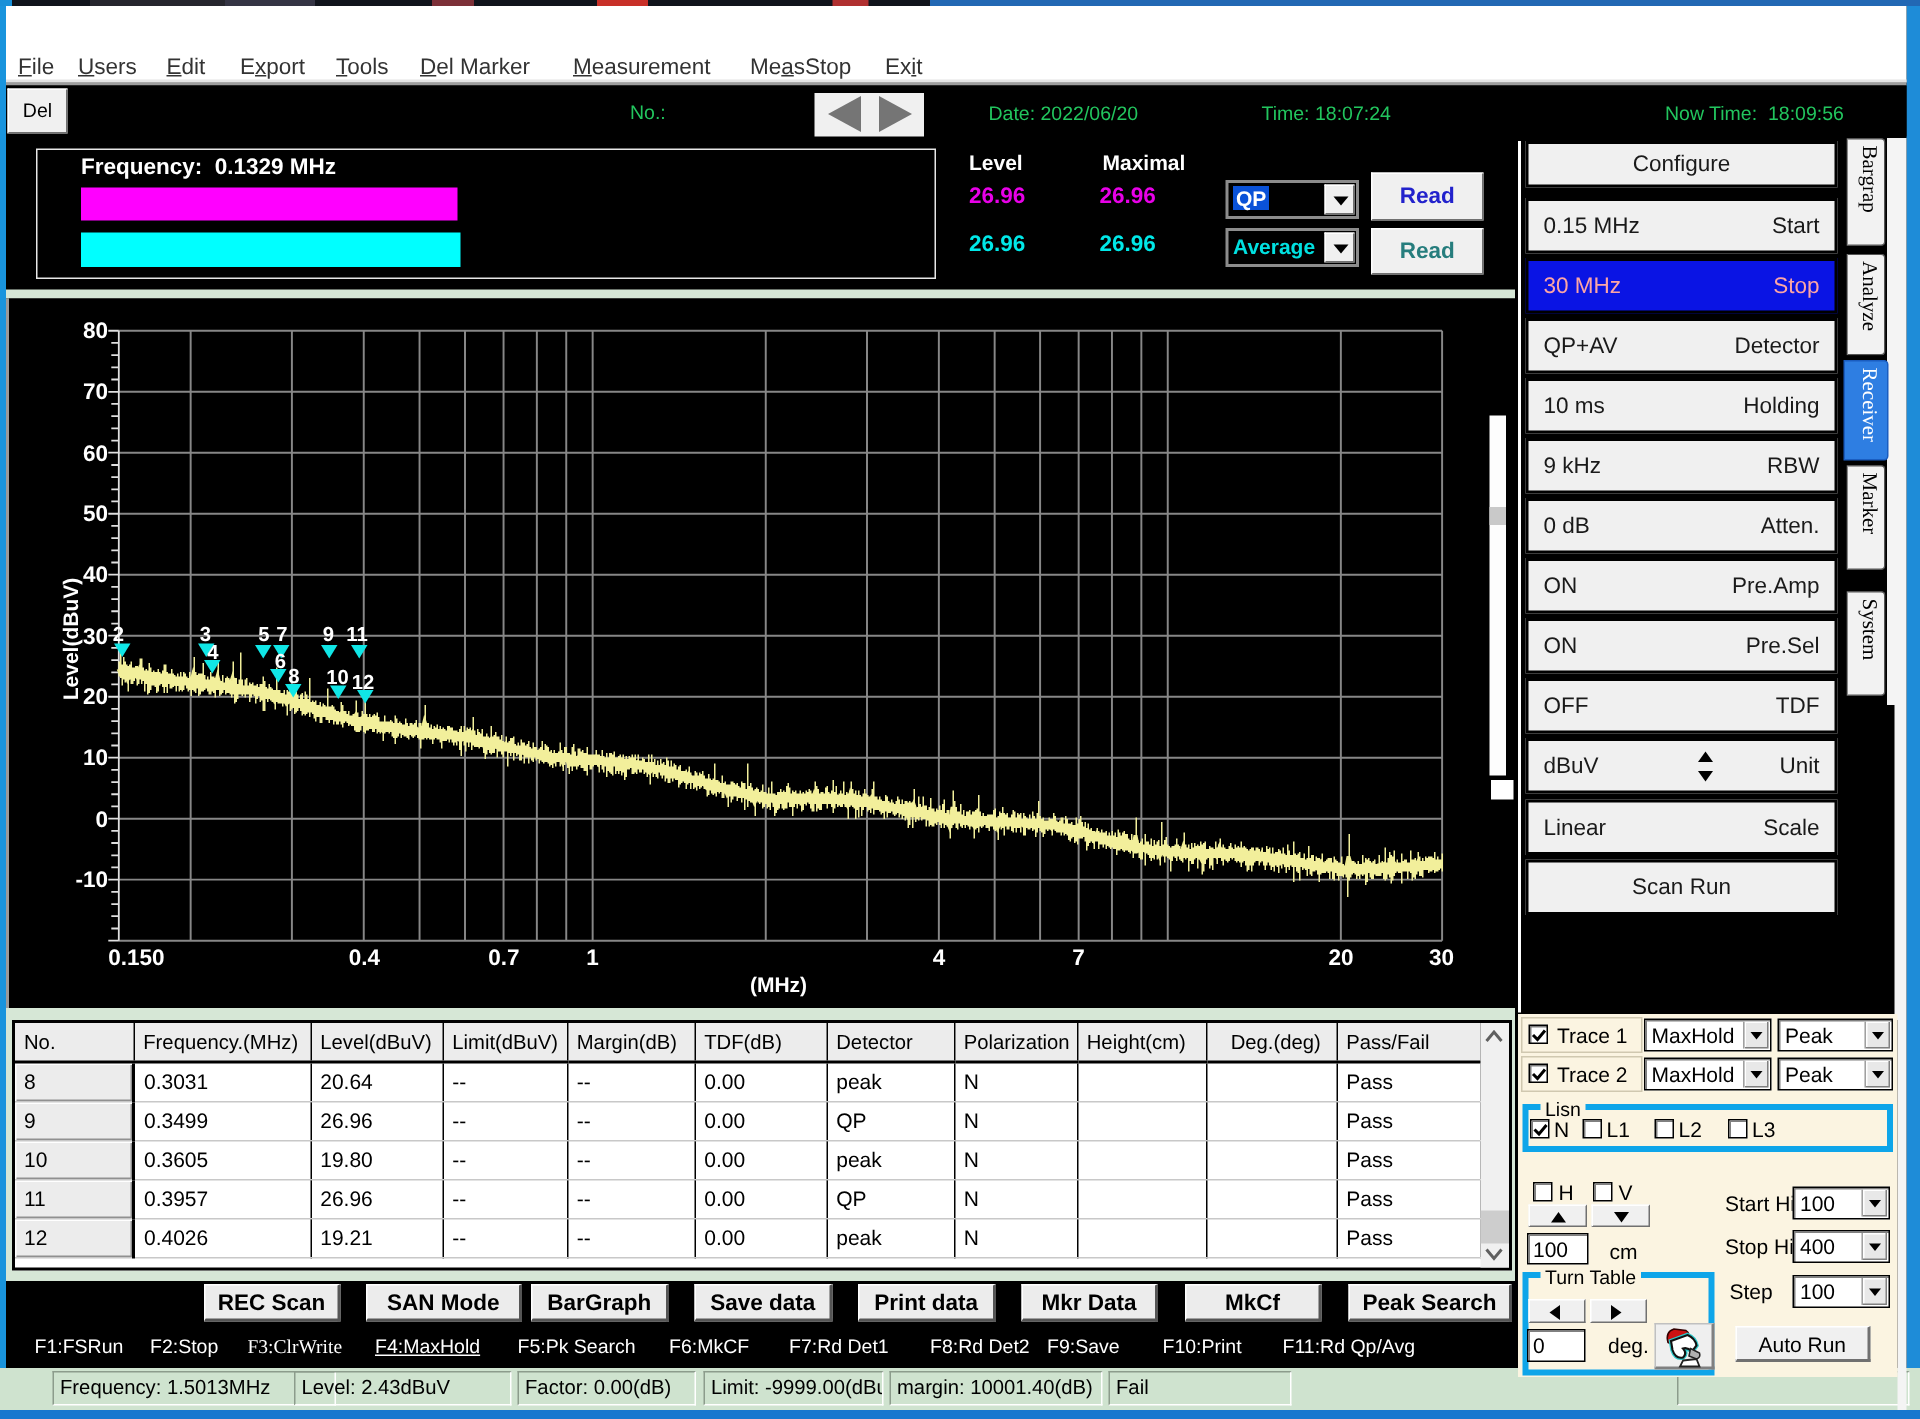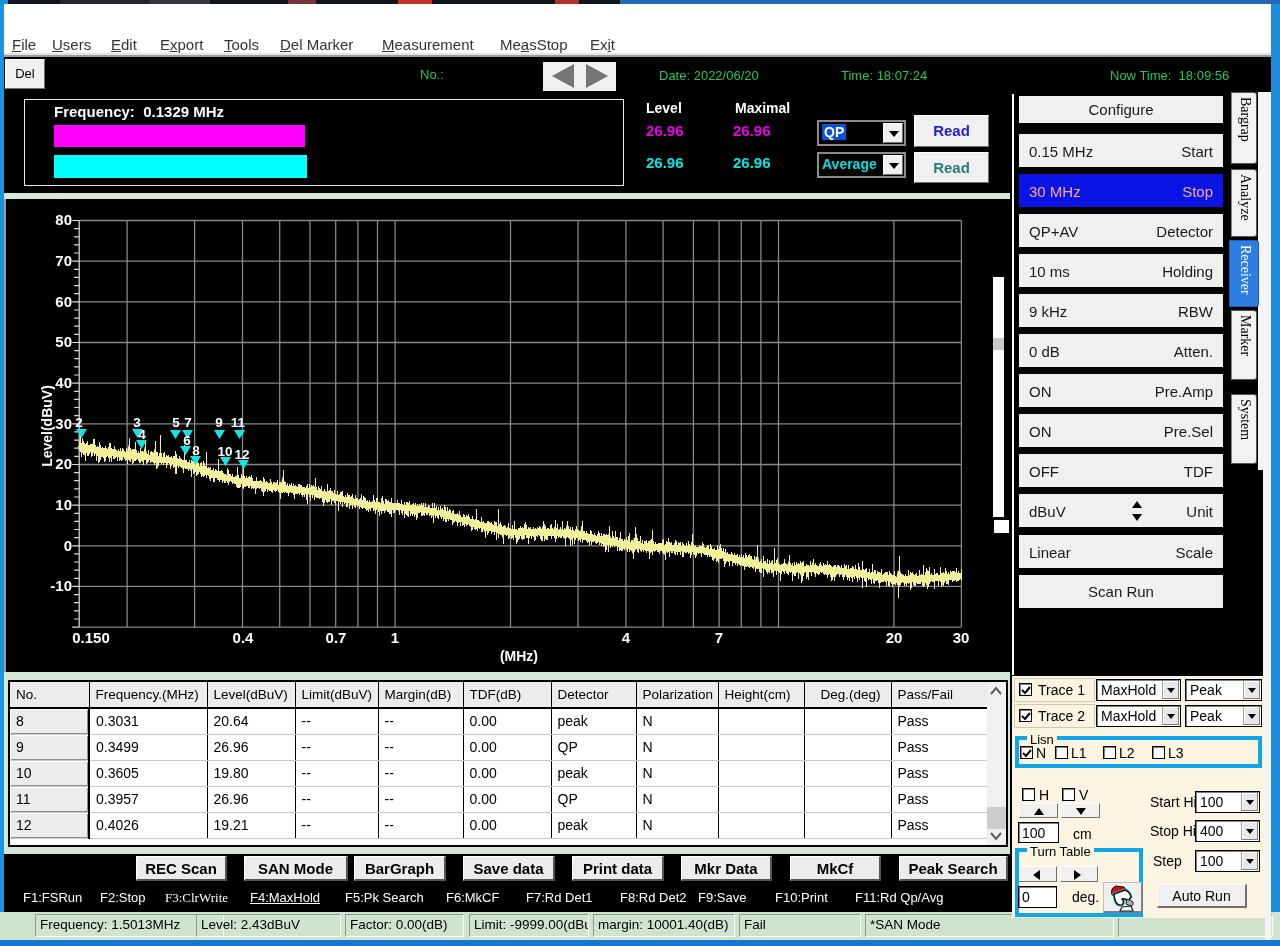--- a/index.html
+++ b/index.html
@@ -290,21 +290,20 @@
 <span class="fk" style="left:851px;">F11:Rd Qp/Avg</span>
 </div>
 
 <div class="abs" style="left:0;top:912px;width:1280px;height:28px;background:#cfe3cf;">
 <div class="scell" style="left:2px;width:189px;margin-left:33px;">Frequency: 1.5013MHz</div>
 <div class="scell" style="left:196px;width:145px;">Level: 2.43dBuV</div>
 <div class="scell" style="left:345px;width:119px;">Factor: 0.00(dB)</div>
 <div class="scell" style="left:469px;width:120px;">Limit: -9999.00(dBu\</div>
 <div class="scell" style="left:593px;width:142px;">margin: 10001.40(dB)</div>
 <div class="scell" style="left:739px;width:122px;">Fail</div>
-<div class="scell" style="left:865px;width:249px;">*SAN Mode</div>
 <div class="scell" style="left:1118px;width:155px;"></div>
 </div>
 
 <div class="abs" style="left:1010px;top:92px;width:253px;height:588px;background:#000;"></div>
 <div class="abs" style="left:1258px;top:92px;width:13px;height:588px;background:#f4f4f4;"></div>
 <div class="abs" style="left:1258px;top:470px;width:5px;height:210px;background:#000;"></div>
 <div class="abs" style="left:1265px;top:680px;width:6px;height:260px;background:#f4f4f4;"></div>
 <div class="abs" style="left:1012px;top:94px;width:2px;height:581px;background:#fff;"></div>
 <div class="rbtn" style="top:94px;height:31px;">
     <div style="text-align:center;line-height:27px;">Configure</div>

